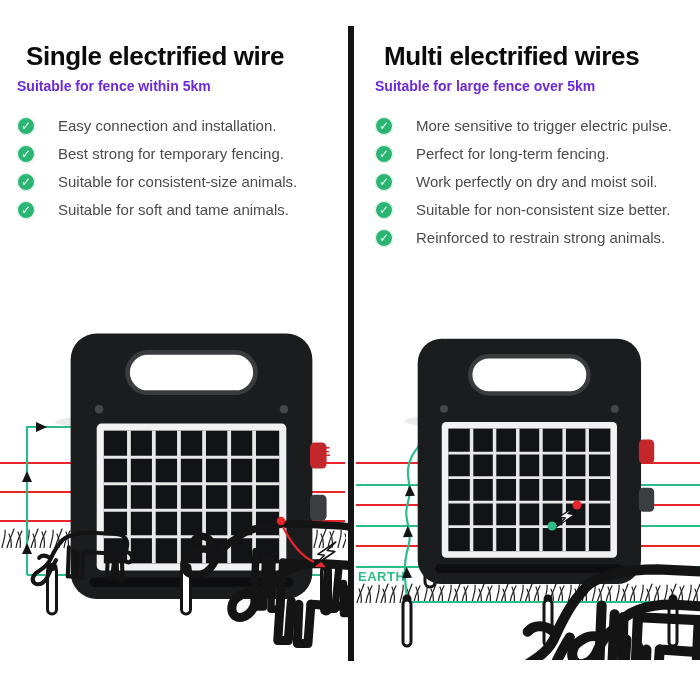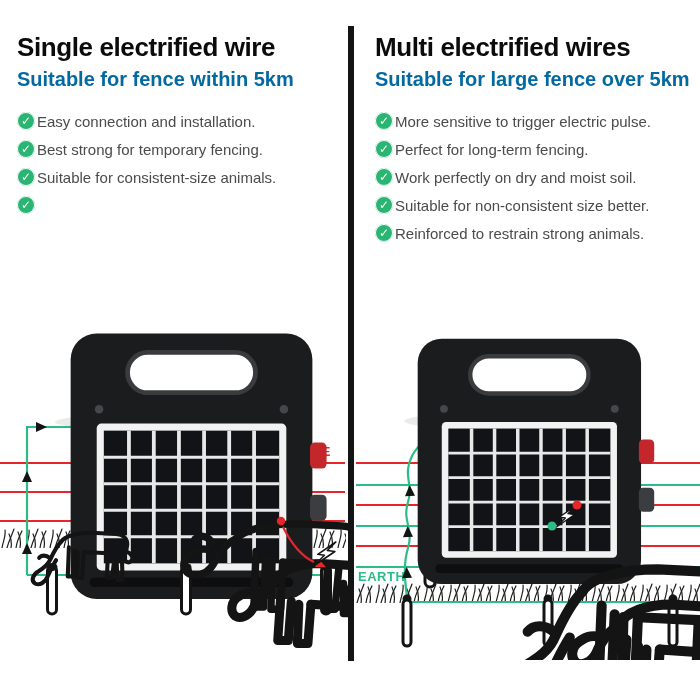--- a/index.html
+++ b/index.html
@@ -5,24 +5,24 @@
   html,body{margin:0;padding:0;}
   body{
     width:700px;height:700px;position:relative;background:#ffffff;
     font-family:"Liberation Sans","DejaVu Sans",sans-serif;
     overflow:hidden;
   }
   .divider{position:absolute;left:348px;top:26px;width:6px;height:635px;background:var(--divider_black);}
   .panel{position:absolute;top:34px;width:332px;}
   .panel.left{left:17px;}
   .panel.right{left:375px;}
-  .panel h1{margin:0;font-size:26px;font-weight:800;letter-spacing:-0.4px;color:var(--title_black);line-height:1.05;}
-  .panel h2{margin:7px 0 16px 0;font-size:20px;font-weight:600;color:#0369a1;line-height:1.1;}
+  .panel h1{margin:9px;font-size:26px;font-weight:800;letter-spacing:-0.4px;color:var(--title_black);line-height:1.05;}
+  .panel h2{margin:7px 0 16px 0;font-size:14px;font-weight:600;color:#6d28d9;line-height:1.1;}
   .feature-list{list-style:none;margin:17px 0 0 0;padding:0;}
-  .feature-list li{display:flex;align-items:center;gap:2px;height:28px;font-size:15px;color:var(--body_text);}
+  .feature-list li{display:flex;align-items:center;gap:23px;height:28px;font-size:15px;color:var(--body_text);}
   .chk{flex:0 0 18px;width:18px;height:18px;border-radius:50%;background:var(--check_green);
        display:flex;align-items:center;justify-content:center;color:#fff;font-size:12px;font-weight:bold;
        box-shadow:0 0 0 1px #ffffff inset;}
   .chk::before{content:"\2713";}
   .diag{position:absolute;top:300px;width:350px;height:360px;}
   .diag.left-d{left:0;}
   .diag.right-d{left:350px;}
   
   .rw{stroke:var(--accent_red);stroke-width:2;fill:none;}
   .gw{stroke:var(--accent_green);stroke-width:2;fill:none;}
@@ -57,20 +57,21 @@
       <li>
           <span class="chk"></span>
           <span>Best strong for temporary fencing.</span>
         </li>
       <li>
           <span class="chk"></span>
           <span>Suitable for consistent-size animals.</span>
         </li>
       <li>
           <span class="chk"></span>
+          <span>Suitable for soft and tame animals.</span>
         </li>
     </ul>
   </section>
 
   <section class="panel right">
     <h1>Multi electrified wires</h1>
     <h2>Suitable for large fence over 5km</h2>
     <ul class="feature-list">
       <li>
           <span class="chk"></span>

